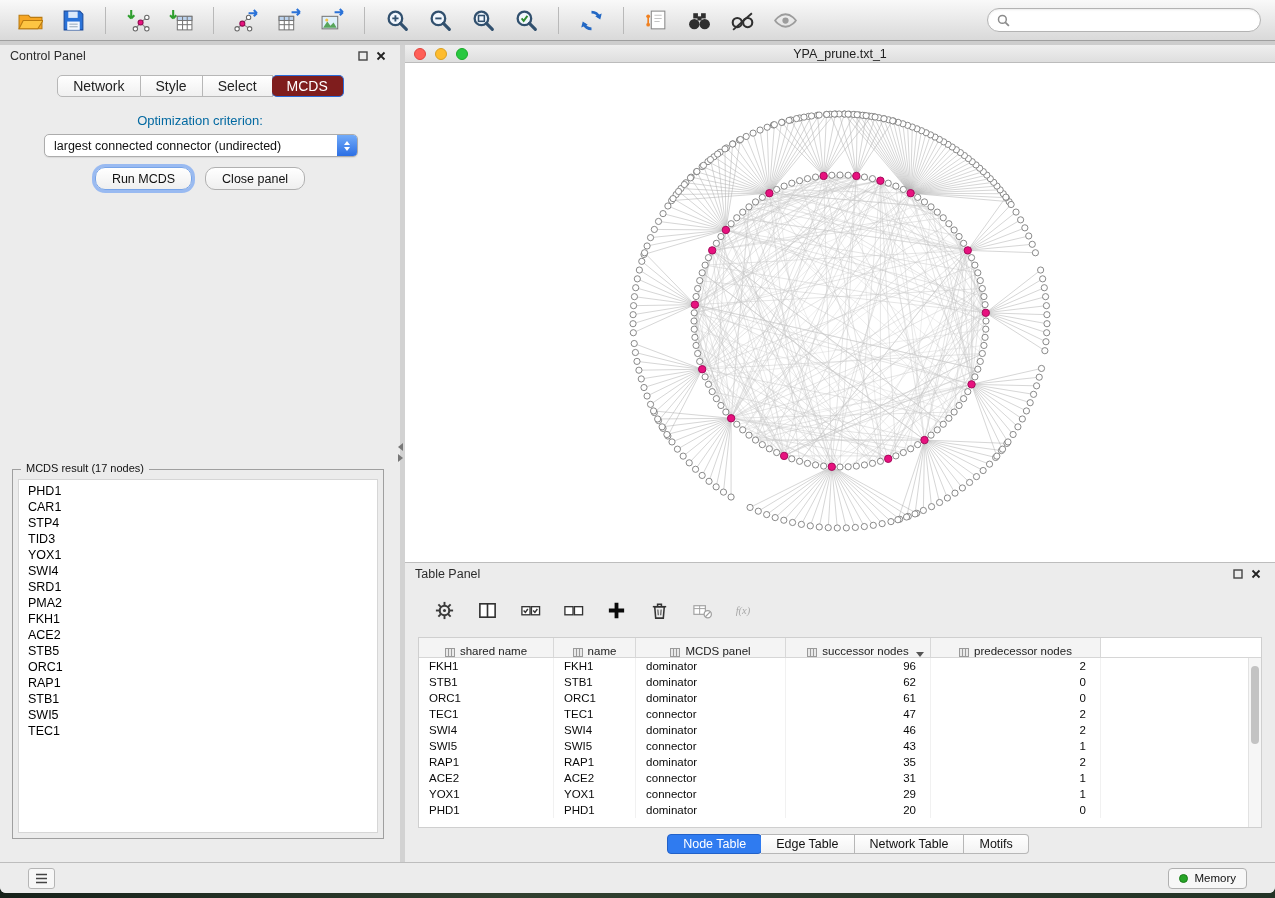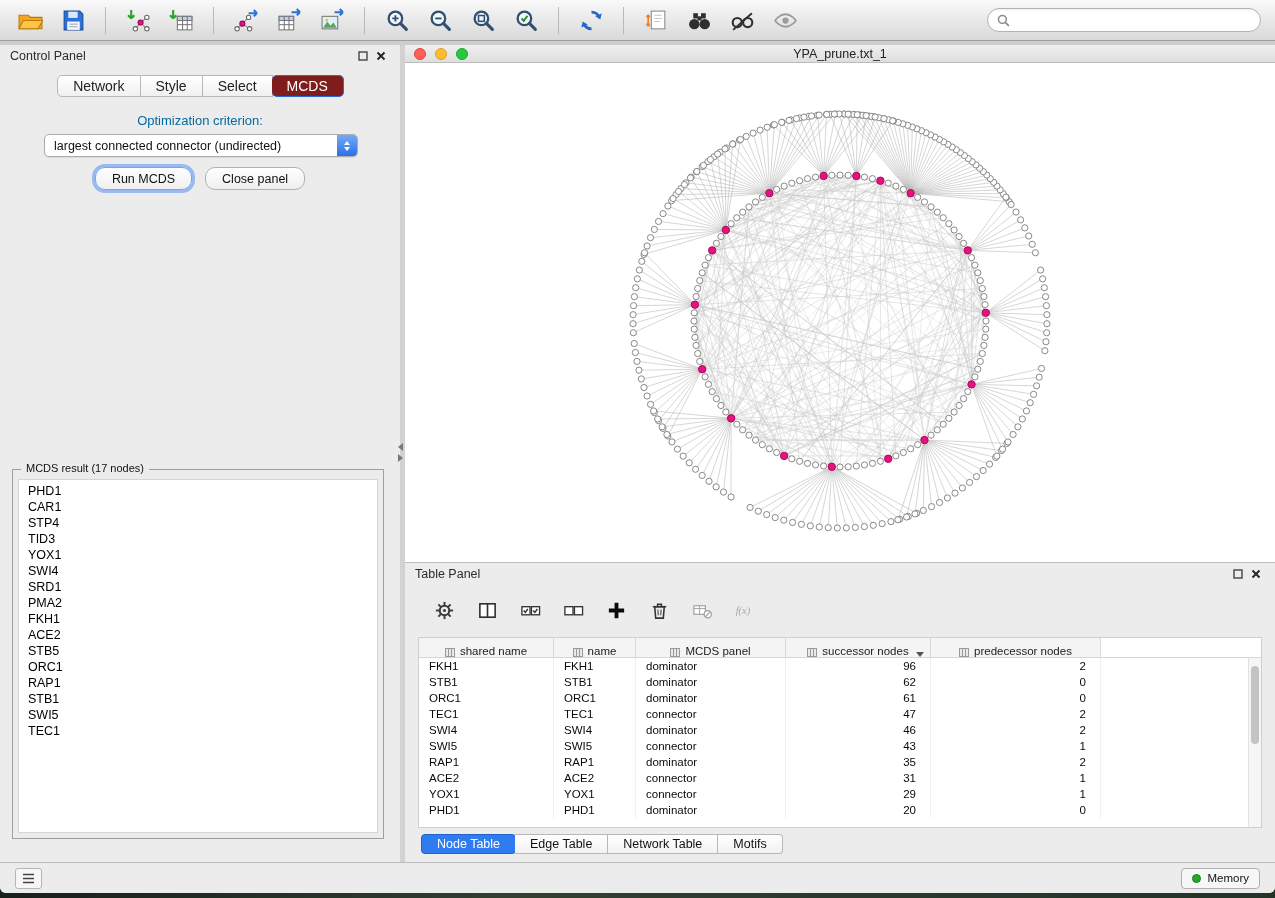--- a/index.html
+++ b/index.html
@@ -84,30 +84,30 @@
   border-right:1px solid #d8d8d8;font-size:11.5px;color:#222;position:relative}
 .th .sort-caret{position:absolute;right:6px;width:0;height:0;border-left:4px solid transparent;
   border-right:4px solid transparent;border-top:5px solid #555}
 .tr{display:flex;height:16px;align-items:center}
 .td{font-size:11.5px;color:#0a0a0a;border-right:1px solid #f1f1f1;height:100%;
   display:flex;align-items:center;padding:0 10px;overflow:hidden;white-space:nowrap}
 .td.num{justify-content:flex-end;padding-right:14px}
 .c0{width:135px}.c1{width:82px}.c2{width:150px}.c3{width:145px}.c4{width:170px}
 .tbl-scroll{position:absolute;top:20px;right:0;bottom:0;width:13px;background:#f6f6f6;border-left:1px solid #e2e2e2}
 .tbl-thumb{position:absolute;top:8px;left:2px;width:8px;height:78px;background:#c3c3c3;border-radius:4px}
-.tp-tabs{position:absolute;bottom:8px;left:16px;right:0;display:flex;}
+.tp-tabs{position:absolute;bottom:8px;left:16px;right:0;display:flex;justify-content:center}
 .tp-tab{height:20px;padding:0 15px;font-size:12.5px;display:flex;align-items:center;color:#111;
   background:linear-gradient(#ffffff,#f2f2f2);border:1px solid #b7b7b7;border-left:none}
 .tp-tab:first-child{border-left:1px solid #b7b7b7;border-radius:4px 0 0 4px}
 .tp-tab:last-child{border-radius:0 4px 4px 0}
 .tp-tab.active{background:#2f7bf0;color:#fff;border-color:#2261c8;border-radius:4px;margin-right:-1px}
 
 
 .status-bar{position:absolute;left:0;right:0;top:862px;height:31px;background:#ececec;
-  border-top:1px solid #bdbdbd;display:flex;align-items:center;padding:0 15px}
+  border-top:1px solid #bdbdbd;display:flex;align-items:center;padding:0 28px}
 .sb-menu{width:27px;height:21px;border:1px solid #b5b5b5;border-radius:3px;background:#f7f7f7;
   display:flex;align-items:center;justify-content:center}
 .sb-right{margin-left:auto;display:flex;align-items:center}
 .memory-btn{height:21px;border:1px solid #b0b0b0;border-radius:4px;background:#f7f7f7;
   display:flex;align-items:center;gap:6px;padding:0 10px;font-size:11.5px;color:#111}
 .mem-dot{width:9px;height:9px;border-radius:50%;background:#27a527;border:1px solid #1c7d1c}
 </style>
 </head>
 <body>
 

